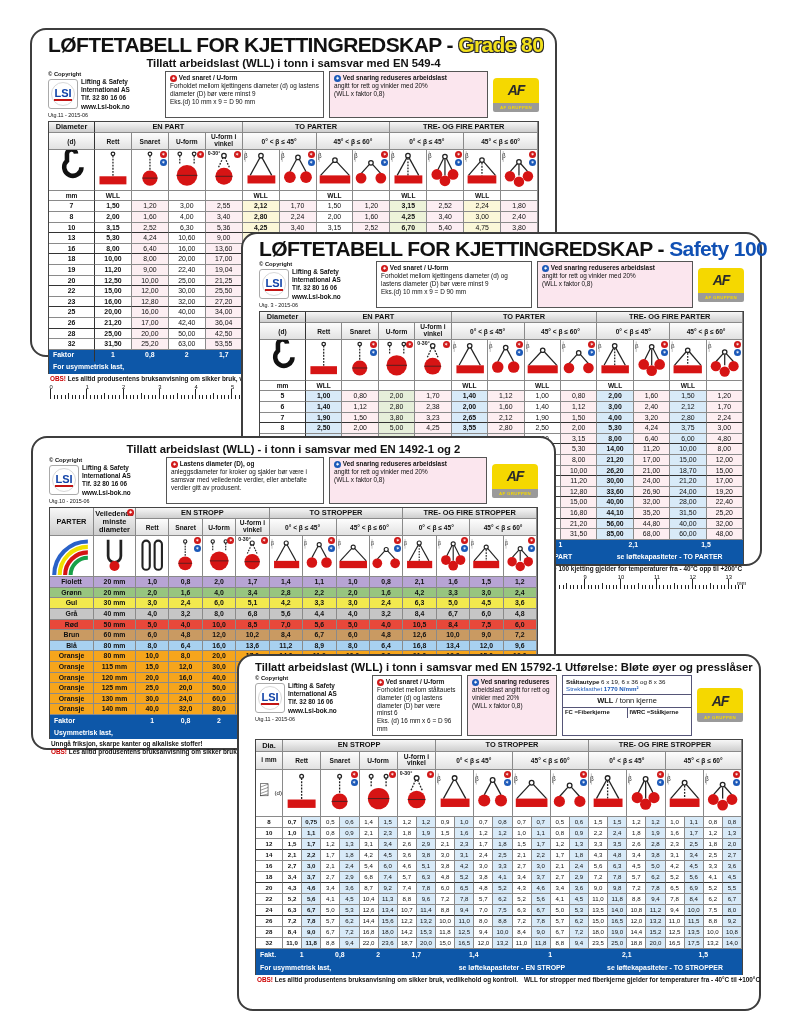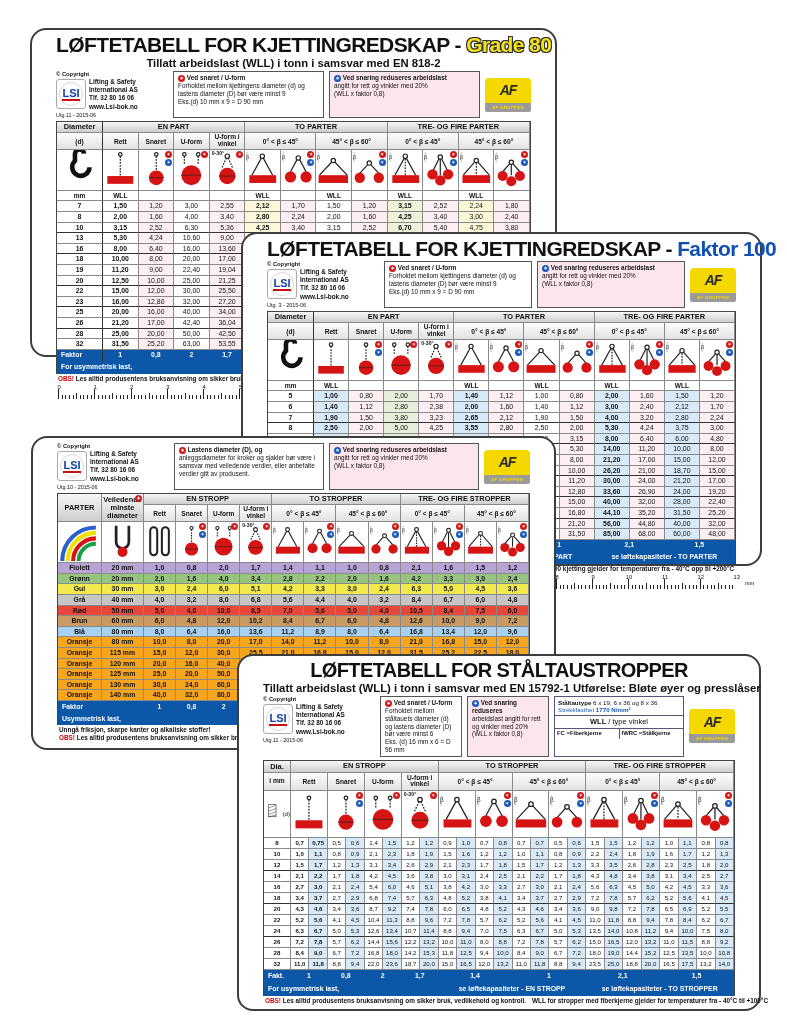--- a/index.html
+++ b/index.html
@@ -1,17 +1,17 @@
 <!DOCTYPE html>
 <html><head>
 <meta charset="utf-8">
 <style>
   html,body{margin:0;padding:0}
   body{width:787px;height:1024px;position:relative;background:#fff;font-family:"Liberation Sans",sans-serif;color:#111;overflow:hidden}
-  .card{position:absolute;background:#fff;border:2.5px solid #3d3d3d;border-radius:16px;padding:4px 24px;box-sizing:border-box}
+  .card{position:absolute;background:#fff;border:2.5px solid #3d3d3d;border-radius:16px;padding:4px 16px;box-sizing:border-box}
   .g80c{left:30px;top:28px;width:527px;height:329px;z-index:1}
   .g100c{left:241px;top:232px;width:521px;height:334px;z-index:2}
   .fibc{left:31px;top:436px;width:525px;height:314px;z-index:3}
   .stc{left:237px;top:654px;width:524px;height:357px;z-index:4}
   .title{text-align:center;font-weight:bold;font-size:21px;line-height:1.05;letter-spacing:-0.6px;white-space:nowrap}
   .fibc .title,.stc .title{font-size:20px}
   .gy{color:#f3e11c;text-shadow:-1px -1px 0 #2b2b2b,1px -1px 0 #2b2b2b,-1px 1px 0 #2b2b2b,1px 1px 0 #2b2b2b}
   .gb{color:#1050b4}
   .subtitle{text-align:center;font-weight:bold;font-size:11.3px;margin:1px 0 2px;white-space:nowrap}
   .inforow{display:flex;gap:5px;align-items:stretch;margin:1px 0 3px}
@@ -78,21 +78,21 @@
   .g80c .ruler{--mi:3.63px;--mh:18.15px;--mj:36.3px}
   .g100c .ruler{--mi:3.59px;--mh:17.95px;--mj:35.9px}
   .num{position:absolute;top:-1px;font-size:5.8px;transform:translateX(-50%)}
   .unit{position:absolute;top:5px;font-size:5.8px}
 </style>
 </head>
 <body>
 
 <div class="card g80c">
   <div class="title"><span>LØFTETABELL FOR KJETTINGREDSKAP -</span> <span class="gy">Grade 80</span></div>
-  <div class="subtitle">Tillatt arbeidslast (WLL) i tonn i samsvar med EN 818-2</div>
+  <div class="subtitle">Tillatt arbeidslast (WLL) i tonn i samsvar med EN 549-4</div>
   <div class="inforow">
     <div class="pub">
       <div class="copy">© Copyright</div>
       <div class="publine">
         <div class="lsibox">
             <span>LSI</span>
           </div>
         <div class="lsitxt">
           <div>Lifting &amp; Safety</div>
             <div>International AS</div>
@@ -725,21 +725,21 @@
       <span class="num" style="left: 329.7px;">9</span>
       <span class="num" style="left: 366px;">10</span>
       <span class="num" style="left: 402.3px;">11</span>
       <span class="num" style="left: 438.6px;">12</span>
       <span class="num" style="left: 474.9px;">13</span>
       <span class="unit" style="left: 482.9px;">mm</span>
     </div>
 </div>
 
 <div class="card g100c">
-  <div class="title"><span>LØFTETABELL FOR KJETTINGREDSKAP -</span> <span class="gb">Faktor 100</span></div>
+  <div class="title"><span>LØFTETABELL FOR KJETTINGREDSKAP -</span> <span class="gb">Safety 100</span></div>
   <div class="inforow">
     <div class="pub">
       <div class="copy">© Copyright</div>
       <div class="publine">
         <div class="lsibox">
             <span>LSI</span>
           </div>
         <div class="lsitxt">
           <div>Lifting &amp; Safety</div>
             <div>International AS</div>
@@ -1373,20 +1373,21 @@
       <span class="num" style="left: 326.1px;">9</span>
       <span class="num" style="left: 362px;">10</span>
       <span class="num" style="left: 397.9px;">11</span>
       <span class="num" style="left: 433.8px;">12</span>
       <span class="num" style="left: 469.7px;">13</span>
       <span class="unit" style="left: 477.7px;">mm</span>
     </div>
 </div>
 
 <div class="card fibc">
+  <div class="subtitle">Tillatt arbeidslast (WLL) - i tonn i samsvar med EN 1492-1 og 2</div>
   <div class="inforow">
     <div class="pub">
       <div class="copy">© Copyright</div>
       <div class="publine">
         <div class="lsibox">
             <span>LSI</span>
           </div>
         <div class="lsitxt">
           <div>Lifting &amp; Safety</div>
             <div>International AS</div>
@@ -1999,21 +2000,20 @@
           <span>se løftekapasiteter - TO STROPPER</span>
         </div></div>
     </div>
   <div class="obsrow" style="flex-direction:column;align-items:flex-start;gap:1px">
     <span class="blkline">Unngå friksjon, skarpe kanter og alkaliske stoffer!</span>
     <span><span class="obs">OBS!</span> <span class="blkline">Les alltid produsentens bruksanvisning om sikker bruk, vedlikehold og kontroll.</span></span>
   </div>
 </div>
 
 <div class="card stc">
-  <div class="title">LØFTETABELL FOR STÅLTAUSTROPPER</div>
   <div class="subtitle">Tillatt arbeidslast (WLL) i tonn i samsvar med EN 15792-1 Utførelse: Bløte øyer og presslåser</div>
   <div class="inforow">
     <div class="pub">
       <div class="copy">© Copyright</div>
       <div class="publine">
         <div class="lsibox">
             <span>LSI</span>
           </div>
         <div class="lsitxt">
           <div>Lifting &amp; Safety</div>
@@ -2030,21 +2030,21 @@
         <div>Eks. (d) 16 mm x 6 = D 96 mm</div>
     </div>
     <div class="note pink">
       <div class="nt"><span class="badge bb">✶</span> <span>Ved snaring reduseres</span></div>
       <div>arbeidslast angitt for rett og vinkler med 20%</div>
         <div>(WLL x faktor 0,8)</div>
     </div>
     <div class="infobox">
       <div class="ib1"><b>Ståltautype</b> <span>6 x 19, 6 x 36 og 8 x 36</span><br>
         <span class="blue1"><span>Strekkfasthet</span> <b>1770 N/mm²</b></span></div>
-      <div class="ibmid"><b>WLL</b><span> / type vinkel</span></div>
+      <div class="ibmid"><b>WLL</b><span> / tonn kjerne</span></div>
       <div class="ibbot">
           <div>FC =Fiberkjerne</div>
           <div>IWRC =Stålkjerne</div>
         </div>
     </div>
     <div class="af">
       <div class="aftop">AF</div>
         <div class="afbot">AF GRUPPEN</div>
     </div>
   </div>

